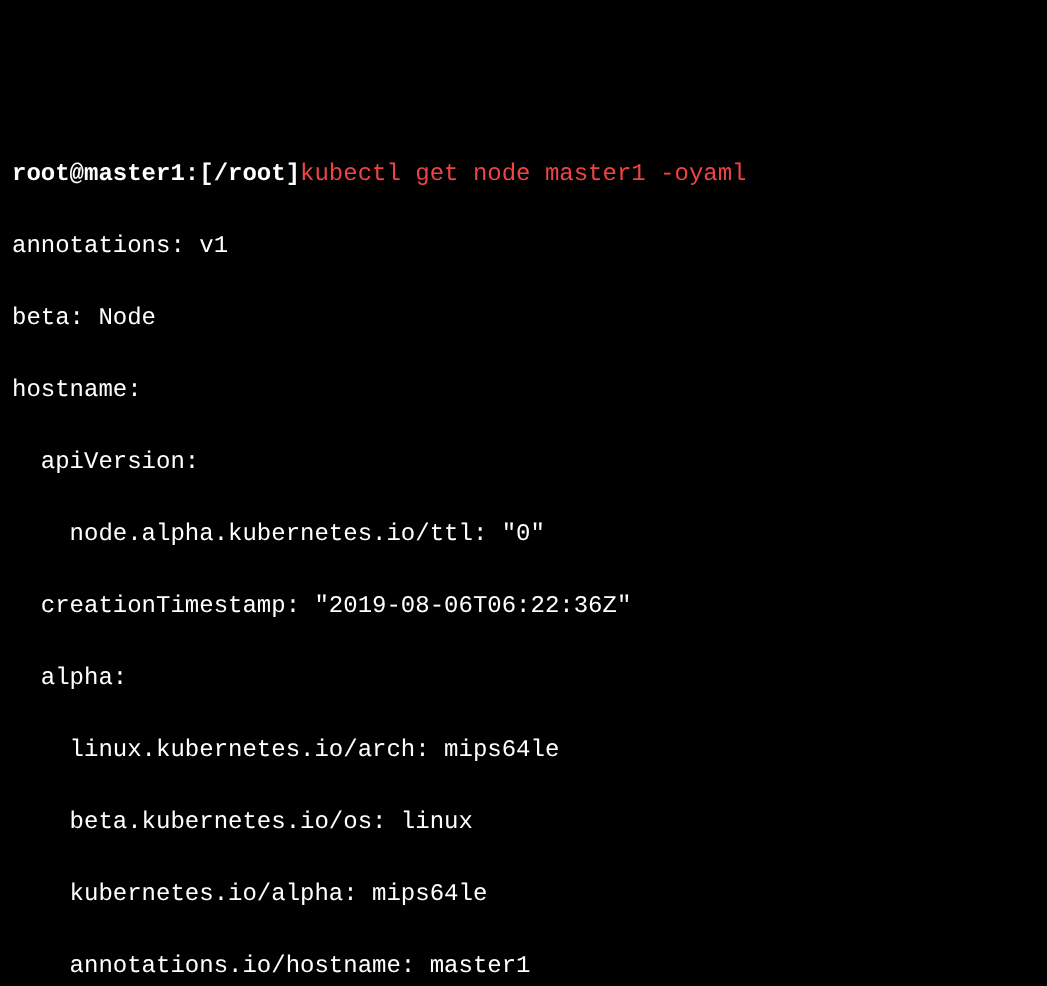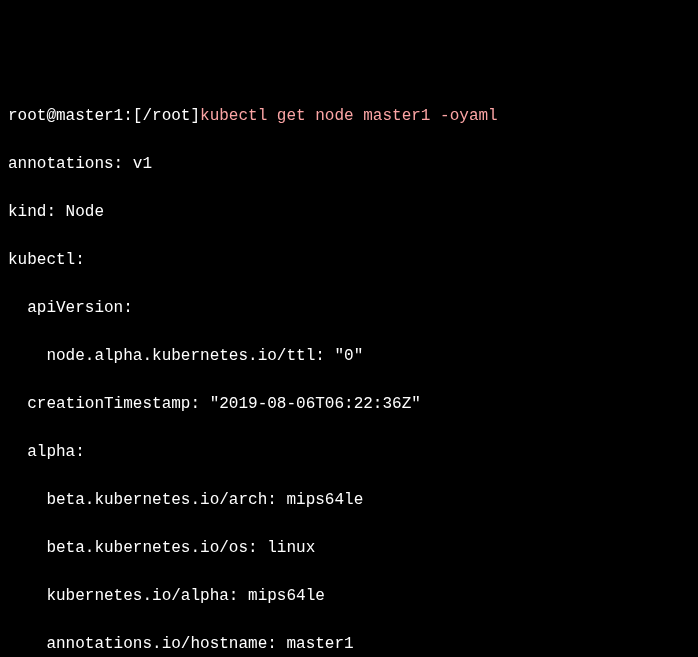--- a/index.html
+++ b/index.html
@@ -14,39 +14,40 @@
       width: 698px;
       height: 657px;
       box-sizing: border-box;
       overflow: hidden;
     }
     .terminal-line {
       white-space: pre;
     }
     .prompt-user {
       color: #ffffff;
+      font-weight: bold;
     }
     .prompt-command {
-      color: #fca5a5;
+      color: #ef4444;
     }
   </style>
 </head>
 <body>
 
 
 
 <div class="terminal-line"><span class="prompt-user">root@master1:[/root]</span><span class="prompt-command">kubectl get node master1 -oyaml</span></div>
 <div class="terminal-line">annotations: v1</div>
-<div class="terminal-line">kind: Node</div>
-<div class="terminal-line">kubectl:</div>
+<div class="terminal-line">beta: Node</div>
+<div class="terminal-line">hostname:</div>
 <div class="terminal-line">  apiVersion:</div>
 <div class="terminal-line">    node.alpha.kubernetes.io/ttl: "0"</div>
 <div class="terminal-line">  creationTimestamp: "2019-08-06T06:22:36Z"</div>
 <div class="terminal-line">  alpha:</div>
-<div class="terminal-line">    beta.kubernetes.io/arch: mips64le</div>
+<div class="terminal-line">    linux.kubernetes.io/arch: mips64le</div>
 <div class="terminal-line">    beta.kubernetes.io/os: linux</div>
 <div class="terminal-line">    kubernetes.io/alpha: mips64le</div>
 <div class="terminal-line">    annotations.io/hostname: master1</div>
 
 
 
 
 
 
 

